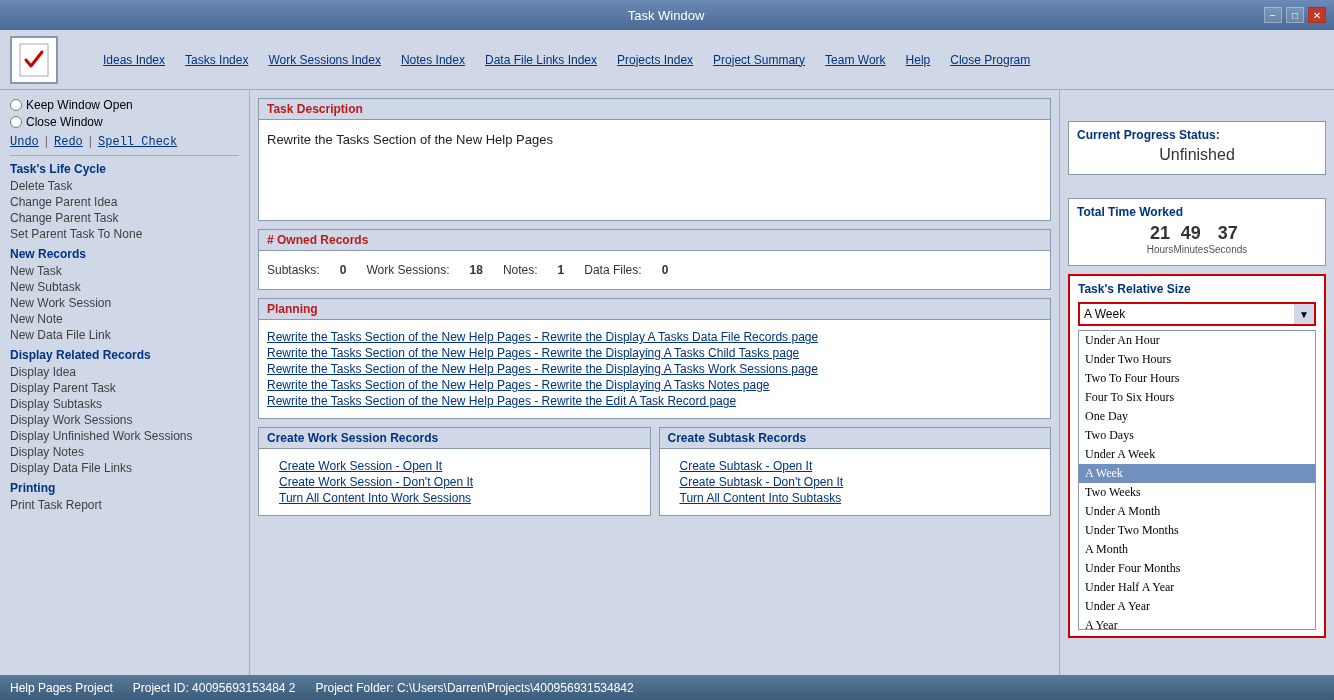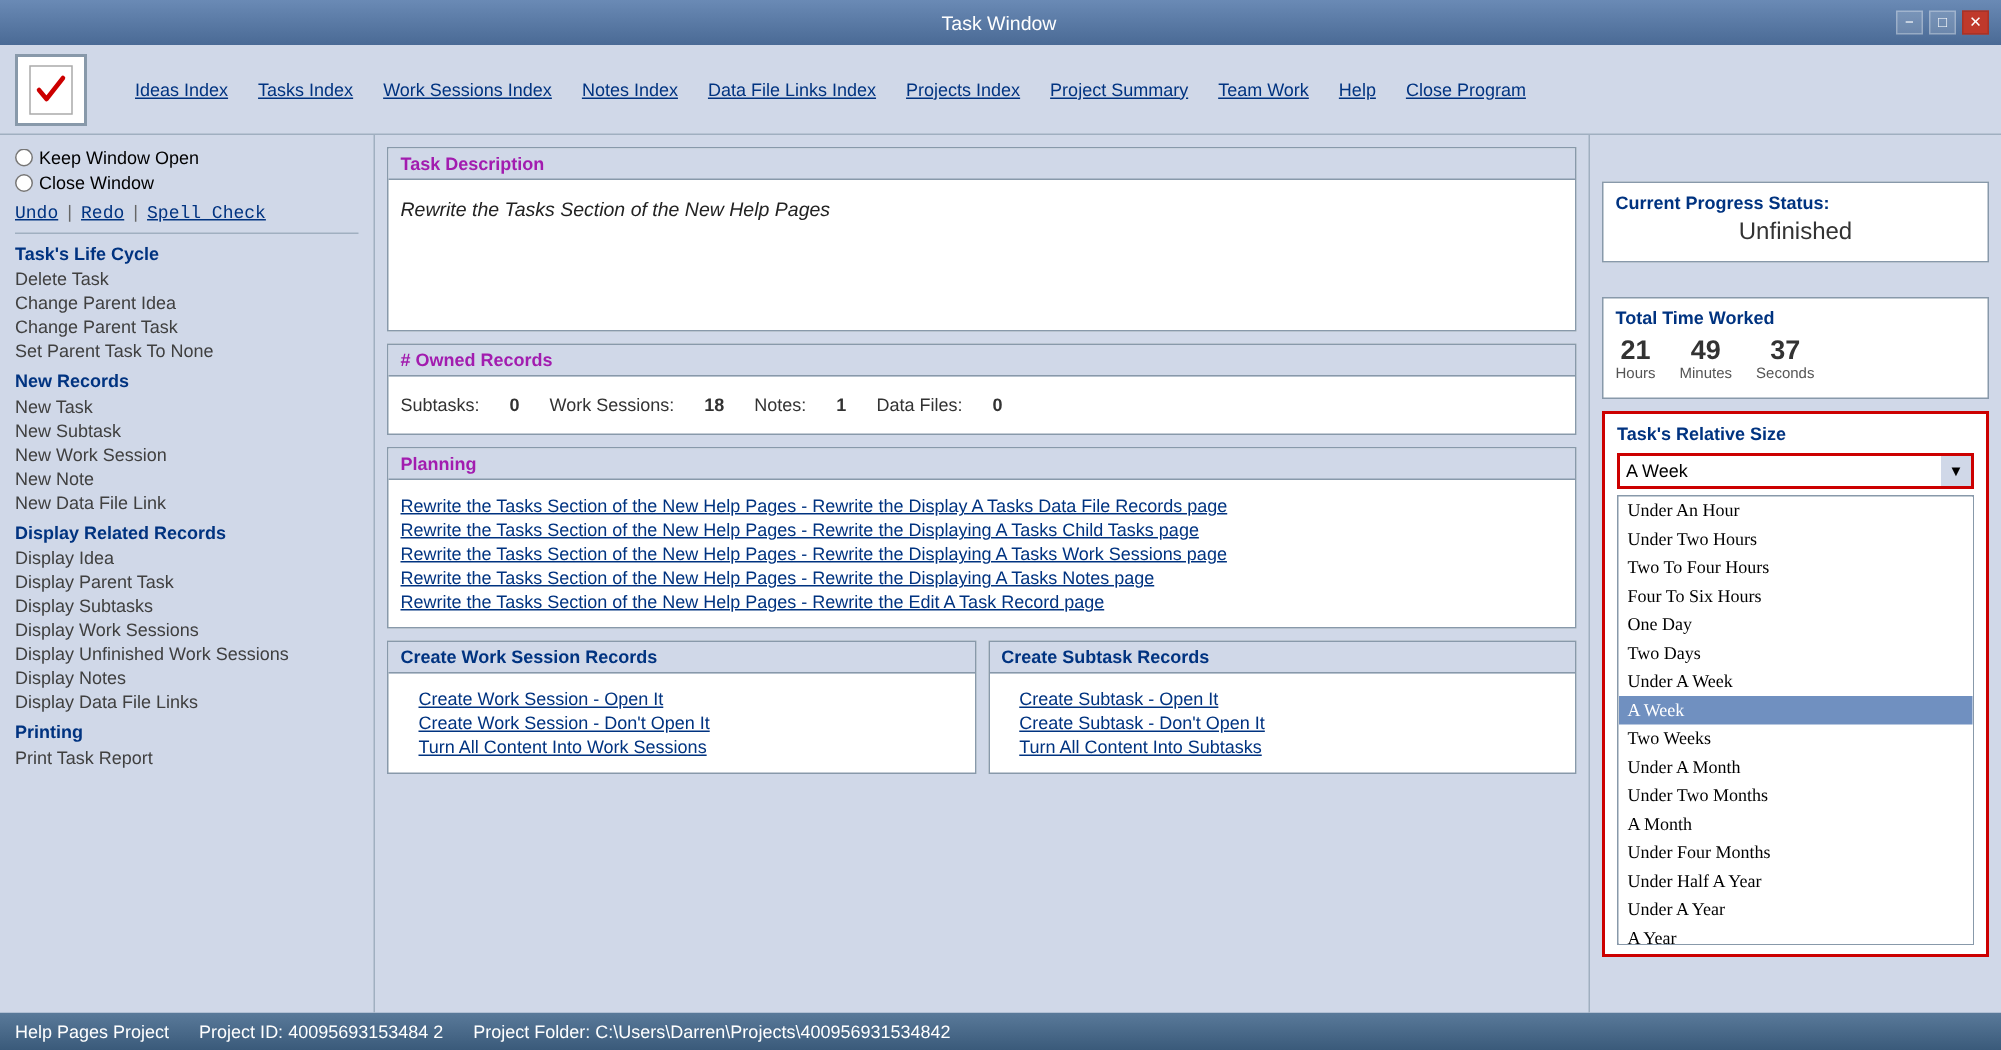--- a/index.html
+++ b/index.html
@@ -26,21 +26,21 @@
     .title-btn.close-btn { background: #c0392b; border-color: #a93226; }
 
     
     #menu-bar {
       background: #d0d8e8;
       height: 60px;
       display: flex;
       align-items: center;
       padding: 0 10px;
       border-bottom: 1px solid #a0afc0;
-      gap: 2px;
+      gap: 15px;
     }
     #app-icon {
       width: 48px; height: 48px;
       border: 2px solid #8899aa;
       background: white;
       display: flex; align-items: center; justify-content: center;
       margin-right: 20px; flex-shrink: 0;
     }
     .menu-link {
       color: #003380;
@@ -84,21 +84,21 @@
 
     .content-box {
       border: 1px solid #8899aa;
       background: white;
       margin-bottom: 8px;
     }
     .content-box-header {
       background: #d0d8e8;
       padding: 3px 8px;
       font-weight: bold;
-      color: #a21caf;
+      color: #b91c1c;
       border-bottom: 1px solid #8899aa;
       font-size: 12px;
     }
     .content-box-body { padding: 8px; }
     .task-description-text { font-size: 13px; color: #222; padding: 4px 0; }
 
     .owned-records-row { display: flex; align-items: center; gap: 20px; padding: 4px 0; }
     .owned-label { color: #333; }
     .owned-value { font-weight: bold; color: #333; }
 
@@ -114,21 +114,21 @@
     #right-panel {
       width: 275px;
       background: #d0d8e8;
       padding: 8px;
       flex-shrink: 0;
       border-left: 1px solid #a0afc0;
     }
     .right-section { border: 1px solid #8899aa; background: white; margin-bottom: 8px; padding: 6px 8px; margin-top: 23px; }
     .right-section-title { font-weight: bold; color: #003380; font-size: 12px; margin-bottom: 4px; }
     .progress-status-value { text-align: center; font-size: 16px; color: #333; margin: 4px 0; }
-    .time-worked-row { display: flex; justify-content: flex-start; margin: 4px 0; gap: 16px; }
+    .time-worked-row { display: flex; justify-content: center; margin: 4px 0; }
     .time-unit { text-align: center; }
     .time-value { font-size: 18px; font-weight: bold; color: #333; }
     .time-label { font-size: 10px; color: #555; }
 
     
     #relative-size-section {
       border: 2px solid #cc0000;
       background: white;
       padding: 6px 8px;
     }
@@ -253,21 +253,21 @@
     <span class="sidebar-link">Display Notes</span>
     <span class="sidebar-link">Display Data File Links</span>
     <div class="sidebar-section-title">Printing</div>
     <span class="sidebar-link">Print Task Report</span>
   </div>
 
   <div id="center-content">
 
     <div class="content-box">
       <div class="content-box-header">Task Description</div>
-      <div class="content-box-body" style="min-height:100px;font-style:italic;">
+      <div class="content-box-body" style="min-height:100px;">
         <div class="task-description-text">Rewrite the Tasks Section of the New Help Pages</div>
       </div>
     </div>
 
     <div class="content-box">
       <div class="content-box-header"># Owned Records</div>
       <div class="content-box-body">
         <div class="owned-records-row">
           <span class="owned-label">Subtasks:</span>
           <span class="owned-value">0</span>

